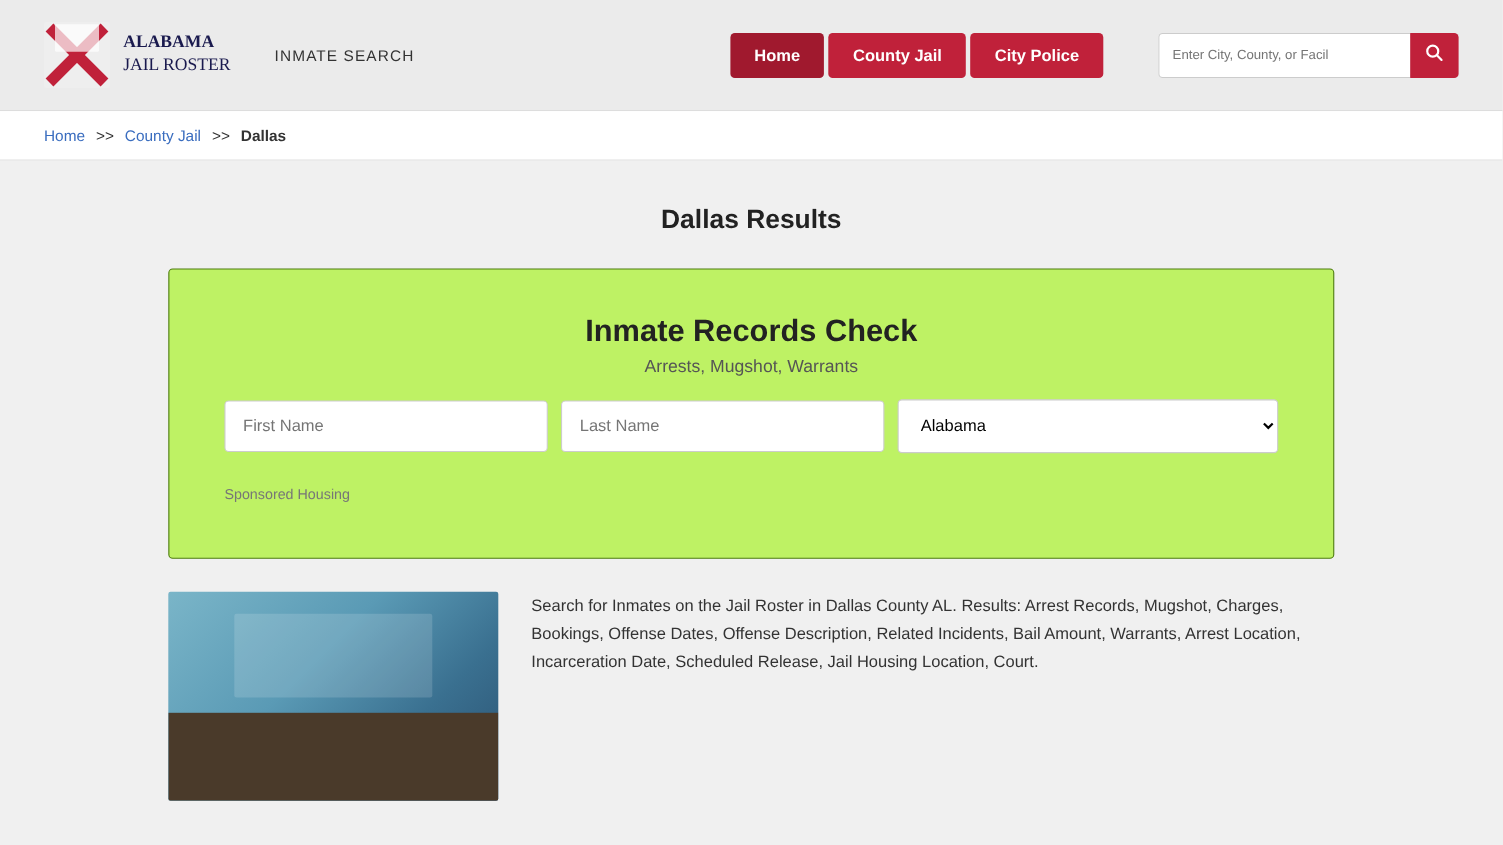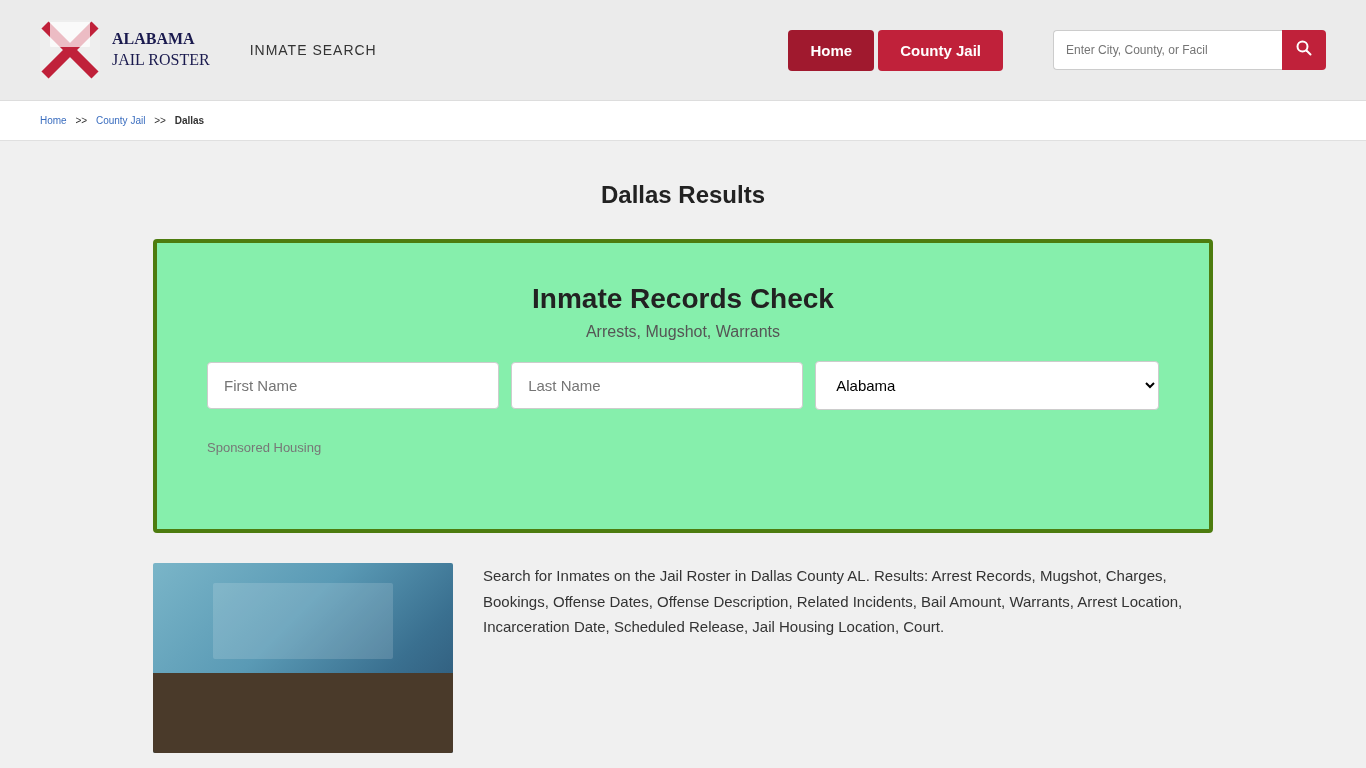--- a/index.html
+++ b/index.html
@@ -95,21 +95,21 @@
       cursor: pointer;
       border-radius: 0 4px 4px 0;
       color: #fff;
       font-size: 16px;
     }
 
     
     .breadcrumb {
       background: #fff;
       padding: 14px 40px;
-      font-size: 10px;
+      font-size: 14px;
       border-bottom: 1px solid #e0e0e0;
     }
     .breadcrumb a {
       color: #3a6dbf;
       text-decoration: none;
     }
     .breadcrumb .separator { color: #333; margin: 0 6px; }
     .breadcrumb .current { font-weight: bold; color: #333; }
 
     
@@ -121,24 +121,24 @@
     .page-title {
       text-align: center;
       font-size: 24px;
       font-weight: bold;
       color: #222;
       margin: 20px 0 30px;
     }
 
     
     .records-card {
-      background: #86efac;
-      border: 4px solid #4d7c0f;
-      border-radius: 4px;
-      padding: 40px 50px 74px;
+      background: #bef264;
+      border: 1px solid #4d7c0f;
+      border-radius: 4px;
+      padding: 40px 50px 50px;
       margin-bottom: 30px;
     }
     .records-card h2 {
       text-align: center;
       font-size: 28px;
       font-weight: bold;
       color: #222;
       margin-bottom: 8px;
     }
     .records-card .subtitle {
@@ -247,20 +247,21 @@
         <span class="alabama">ALABAMA</span>
         <span class="jail-roster">JAIL ROSTER</span>
       </div>
     </a>
 
     <span class="inmate-search-label">INMATE SEARCH</span>
 
     <nav class="nav-links">
       <a class="nav-btn nav-btn-home" href="#">Home</a>
       <a class="nav-btn nav-btn-county" href="#">County Jail</a>
+      <a class="nav-btn nav-btn-city" href="#">City Police</a>
     </nav>
 
     <div class="search-bar">
       <input type="text" placeholder="Enter City, County, or Facil" style="">
       <button>
         <svg width="16" height="16" viewBox="0 0 16 16" fill="none">
           <circle cx="6.5" cy="6.5" r="5" stroke="white" stroke-width="2"></circle>
           <line x1="10.5" y1="10.5" x2="14.5" y2="14.5" stroke="white" stroke-width="2" stroke-linecap="round"></line>
         </svg>
       </button>

